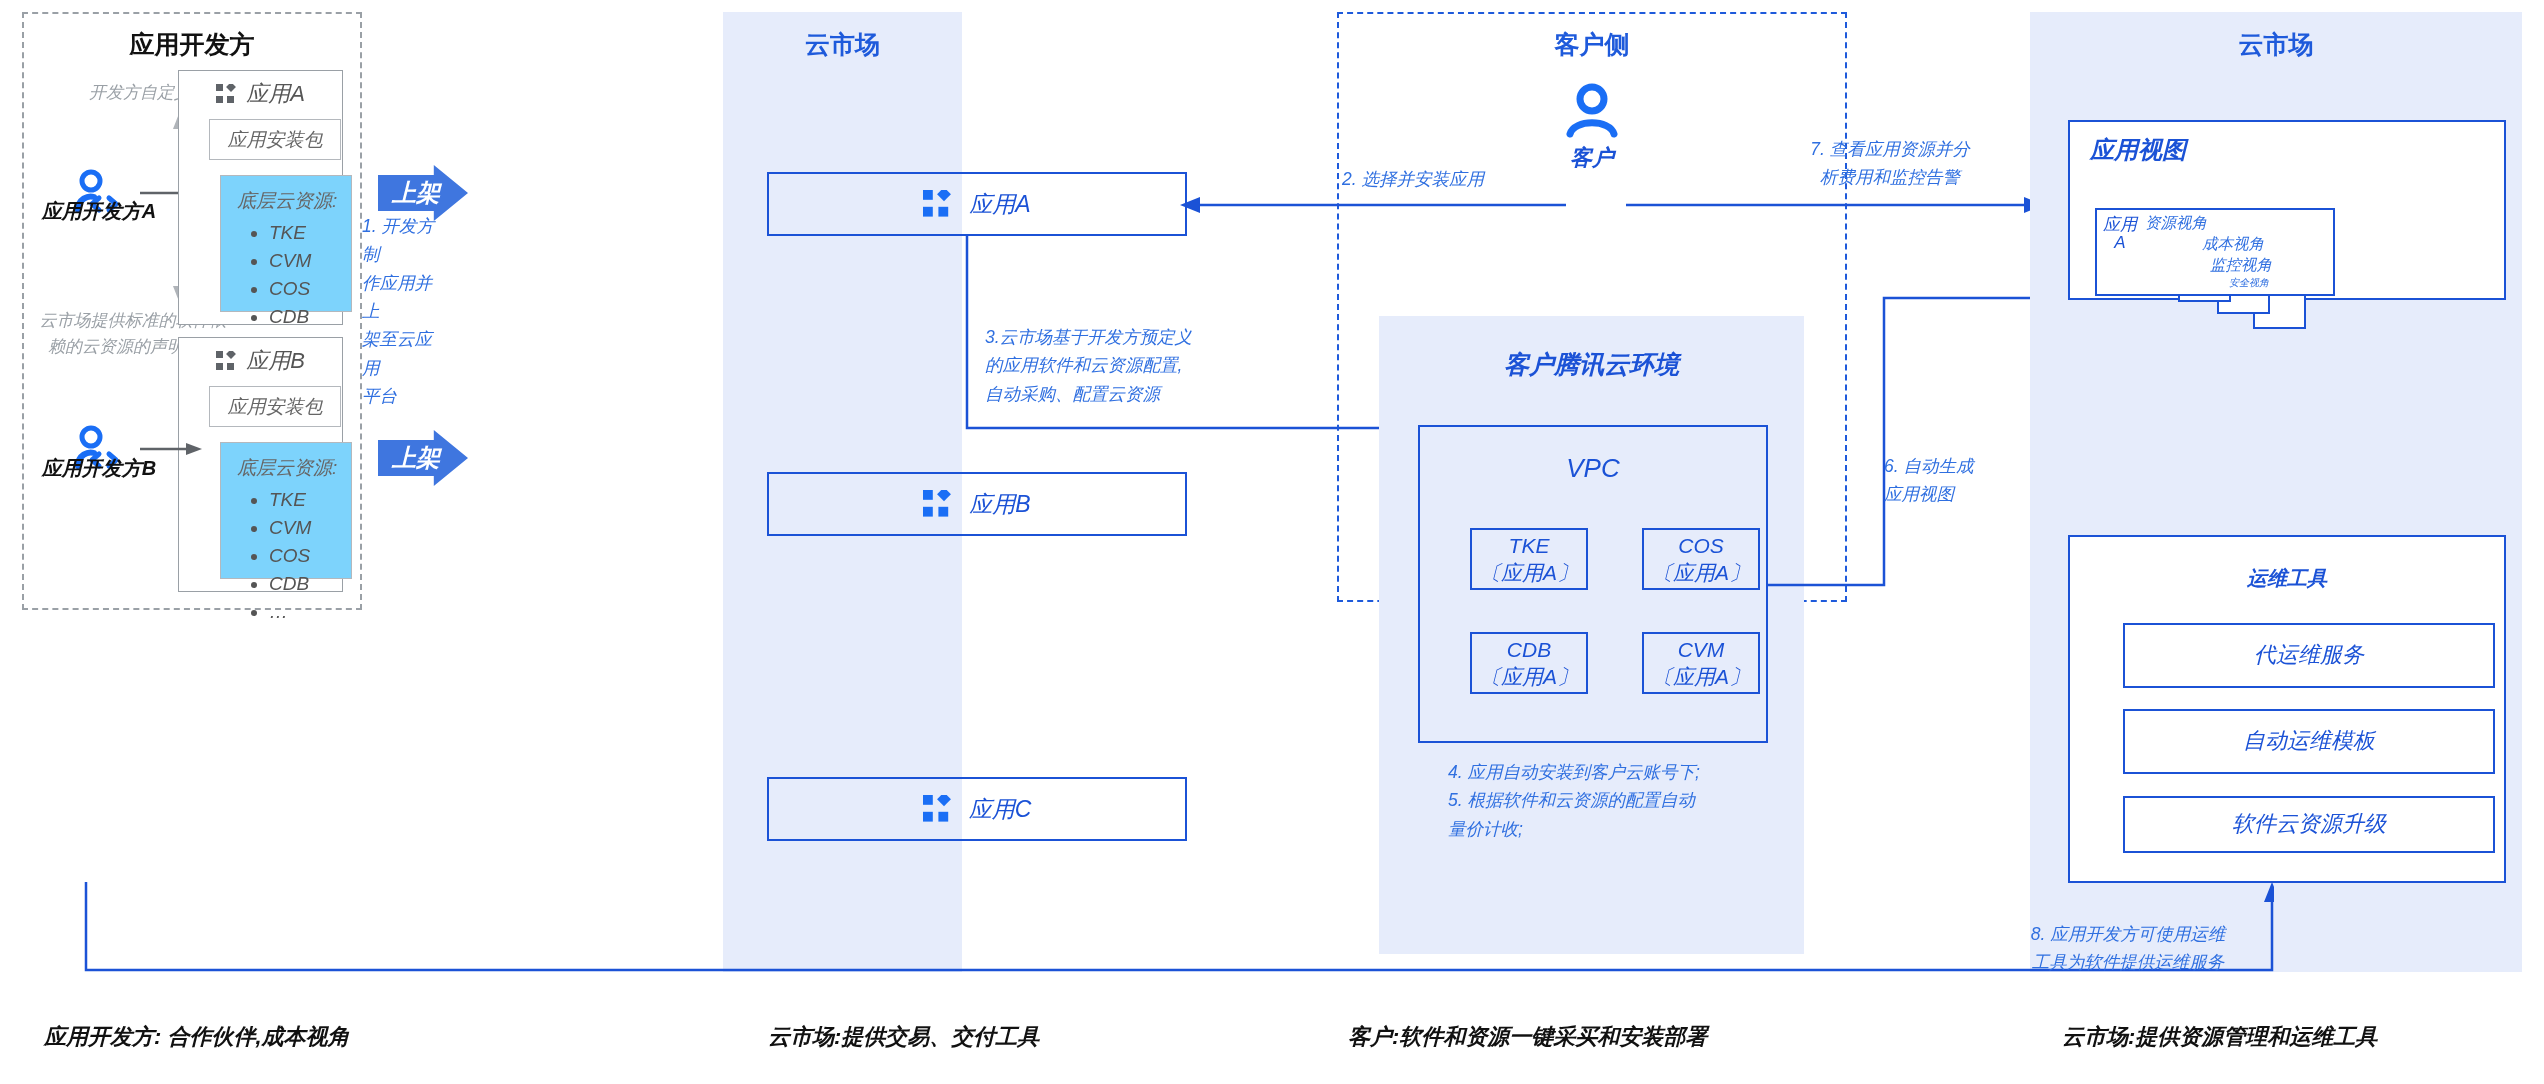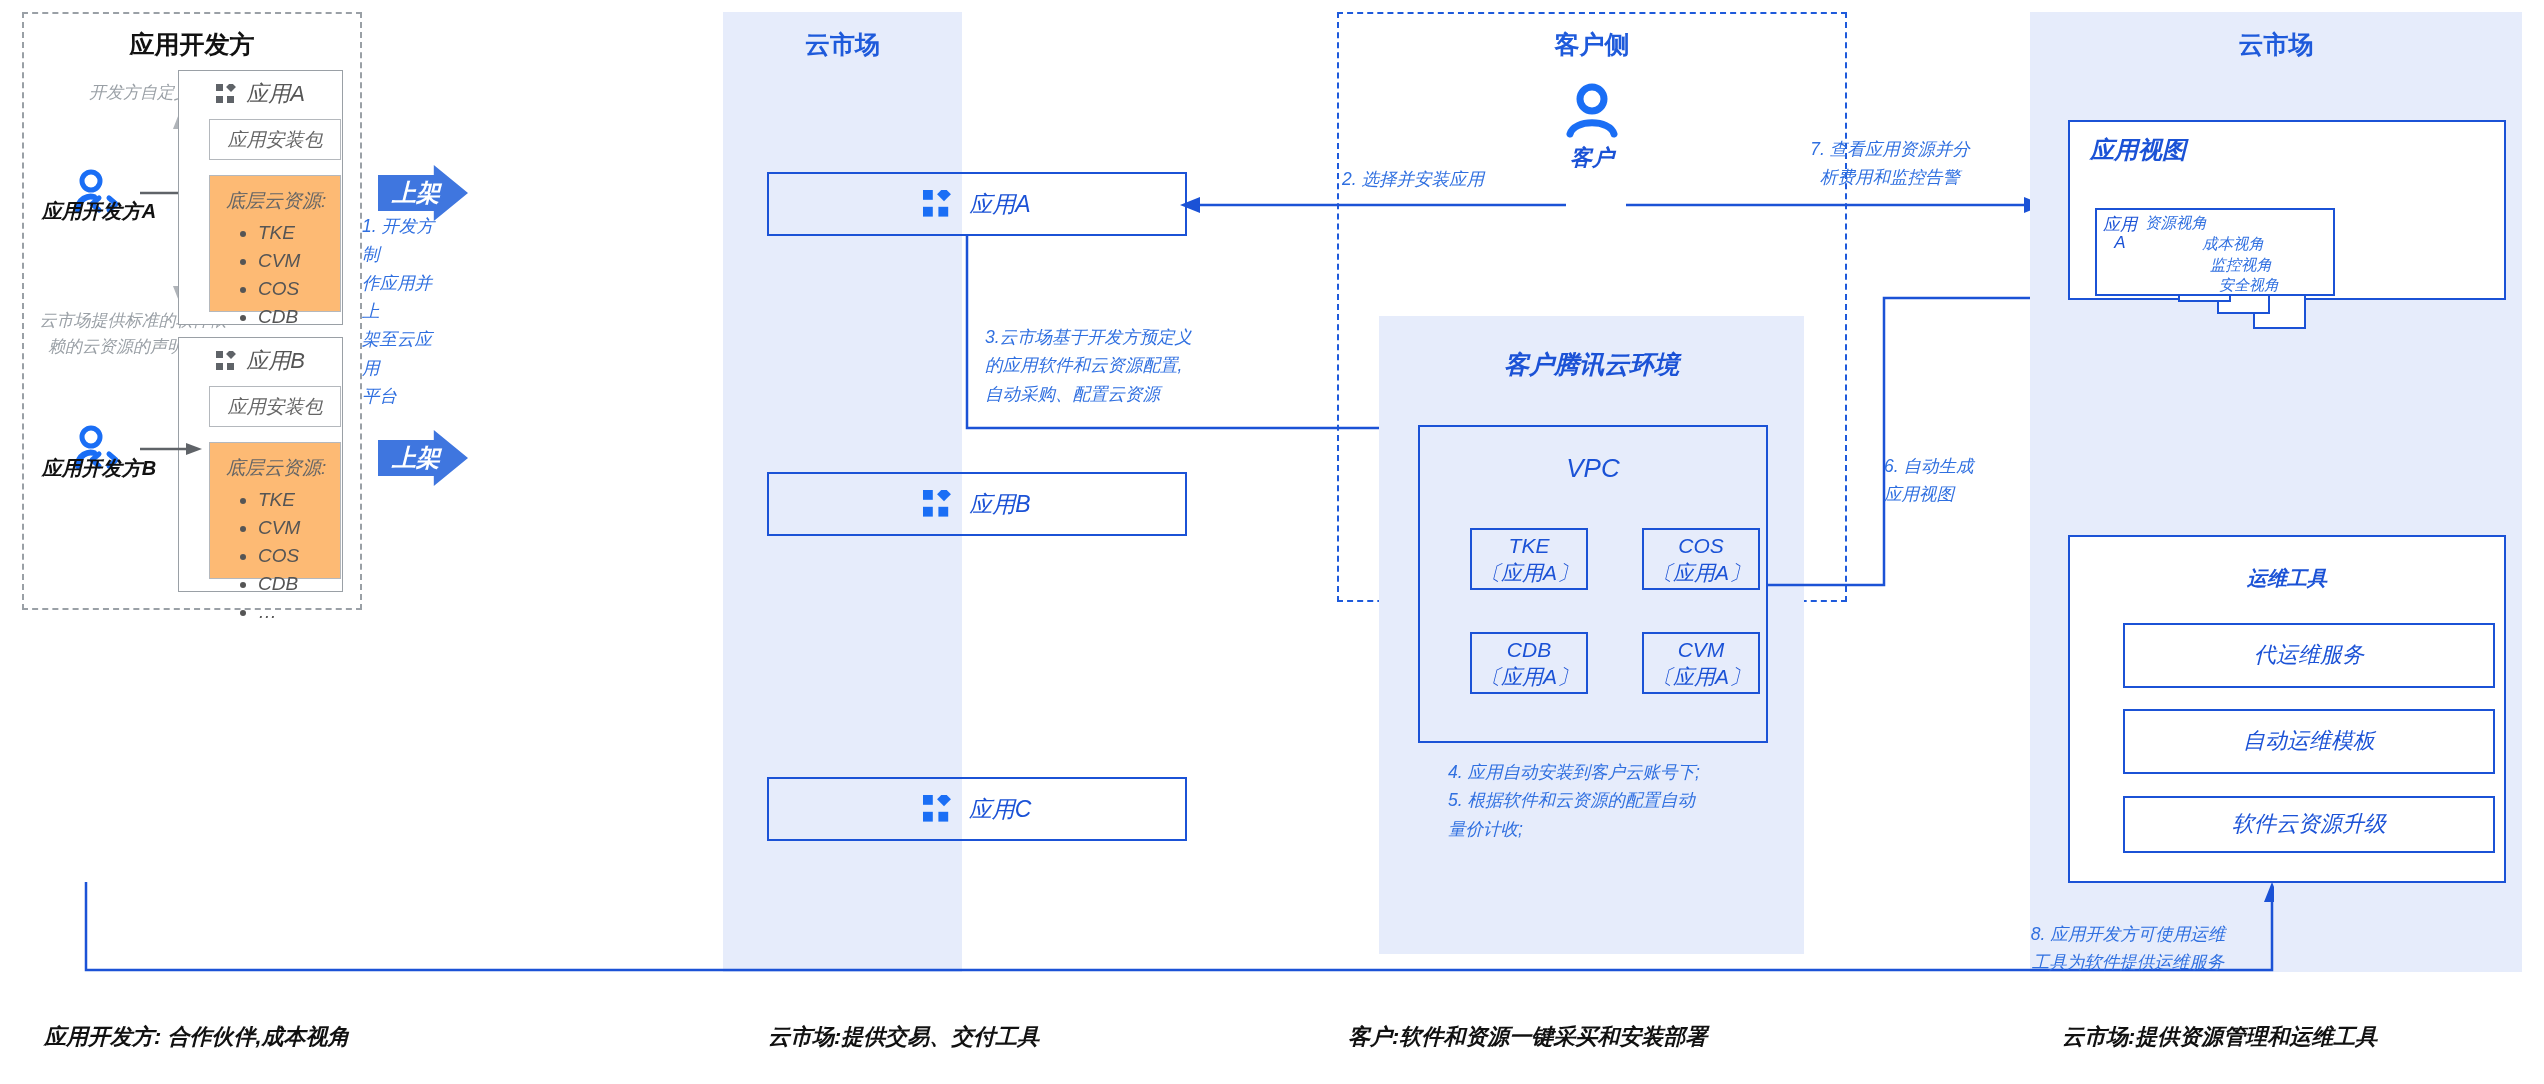--- a/index.html
+++ b/index.html
@@ -25,21 +25,21 @@
   
   .app-card{border:1.5px solid #9aa0a6;background:#fff;}
   .app-card-title{
     font-style:italic;font-size:22px;color:#555;
     display:flex;align-items:center;justify-content:center;gap:10px;
     height:46px;
   }
   .inner-box{border:1.5px solid #b4b8bd;background:#fff;
     display:flex;align-items:center;justify-content:center;
     font-size:19px;color:#666;font-style:italic;font-family:Liberation Mono, monospace;}
-  .res-box{border:1.5px solid #b4b8bd;background:#fdba74;padding:12px 0 10px 0;}
+  .res-box{border:1.5px solid #b4b8bd;background:#7dd3fc;padding:12px 0 10px 0;margin-left:11px;}
   .res-head{font-size:19px;color:#666;font-style:italic;padding-left:16px;margin-bottom:6px;}
   .res-list{margin:0;padding-left:48px;font-size:19px;color:#555;font-style:italic;line-height:1.42;}
   .res-list li{margin:1px 0;}
 
   
   .grey-note{color:#9aa0a6;font-size:17px;font-style:italic;line-height:1.5;}
 
   
   .blue-note{color:#2f6fe0;font-size:17.5px;font-style:italic;line-height:1.62;}
 
@@ -303,21 +303,21 @@
   <div class="abs" style="left:0;top:6px;width:49px;text-align:center;font-size:17px;font-style:italic;color:#1b52d6;line-height:1.1;">应用C</div>
 </div>
 <div class="abs bbox" style="left:2178px;top:220px;width:53px;height:82px;background:#fff;">
   <div class="abs" style="left:0;top:6px;width:49px;text-align:center;font-size:17px;font-style:italic;color:#1b52d6;line-height:1.1;">应用B</div>
 </div>
 <div class="abs bbox" style="left:2095px;top:208px;width:240px;height:88px;background:#fff;">
   <div class="abs" style="left:6px;top:6px;width:34px;text-align:center;font-size:17px;font-style:italic;color:#1b52d6;line-height:1.05;">应用A</div>
   <div class="abs" style="left:48px;top:3px;width:160px;text-align:left;font-size:15.5px;font-style:italic;color:#2f6fe0;">资源视角</div>
   <div class="abs" style="left:56px;top:24px;width:160px;text-align:center;font-size:15.5px;font-style:italic;color:#2f6fe0;">成本视角</div>
   <div class="abs" style="left:64px;top:45px;width:160px;text-align:center;font-size:15.5px;font-style:italic;color:#2f6fe0;">监控视角</div>
-  <div class="abs" style="left:72px;top:66px;width:160px;text-align:center;font-size:15px;font-style:italic;color:#2f6fe0;">安全视角</div>
+  <div class="abs" style="left:72px;top:66px;width:160px;text-align:center;font-size:10px;font-style:italic;color:#2f6fe0;">安全视角</div>
 </div>
 
 <div class="abs bbox" style="left:2068px;top:535px;width:438px;height:348px;background:#fff;">
   <div class="abs" style="left:0;top:28px;width:434px;text-align:center;font-size:20px;font-weight:bold;font-style:italic;color:#1b52d6;">运维工具</div>
 </div>
 <div class="abs bbox bbox-lbl" style="left:2123px;top:623px;width:372px;height:65px;background:#fff;font-size:22px;">代运维服务</div>
 <div class="abs bbox bbox-lbl" style="left:2123px;top:709px;width:372px;height:65px;background:#fff;font-size:22px;">自动运维模板</div>
 <div class="abs bbox bbox-lbl" style="left:2123px;top:796px;width:372px;height:57px;background:#fff;font-size:22px;">软件云资源升级</div>
 
 <svg class="abs" style="left:84px;top:882px;width:2190px;height:92px;" viewBox="0 0 2190 92">

